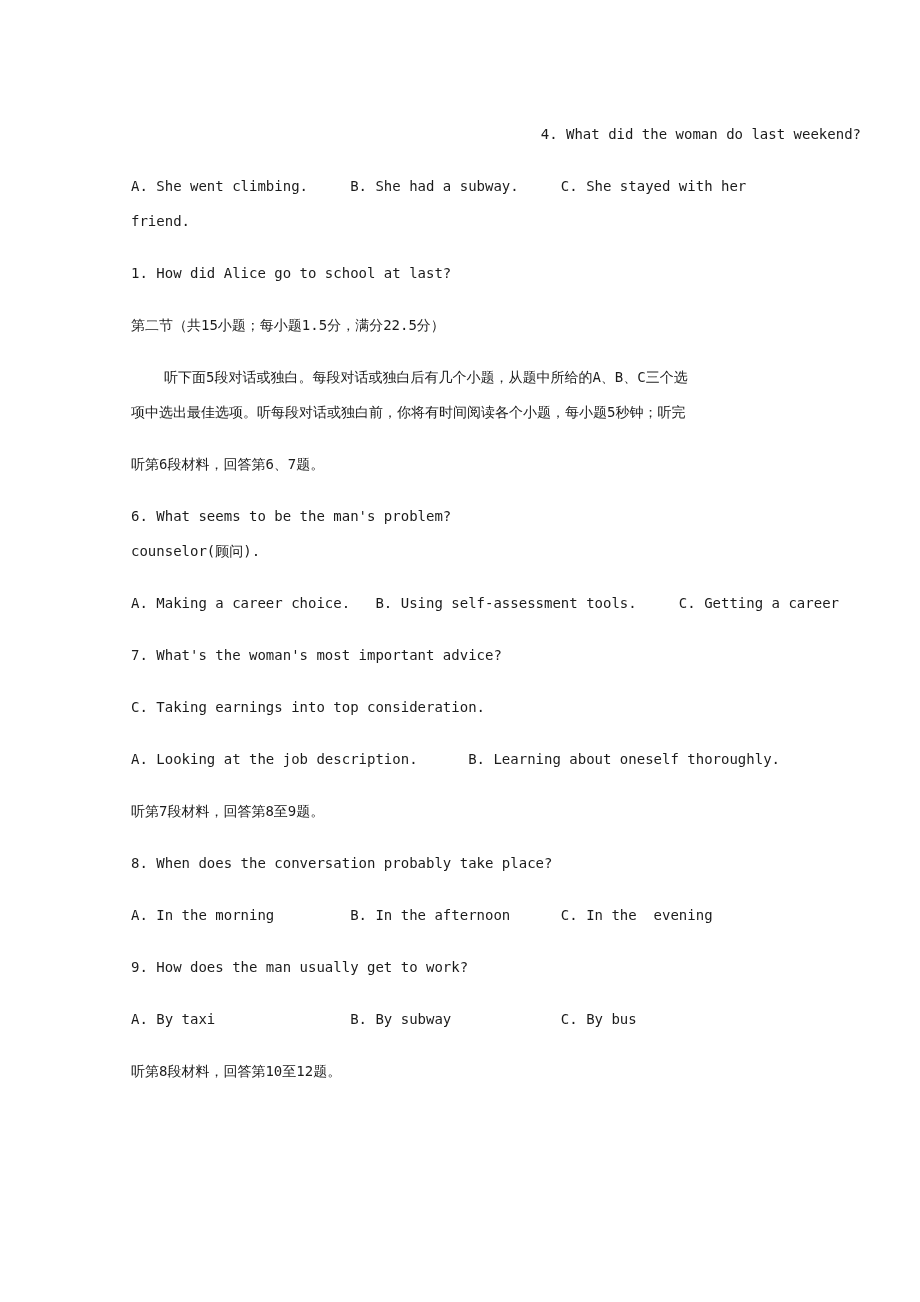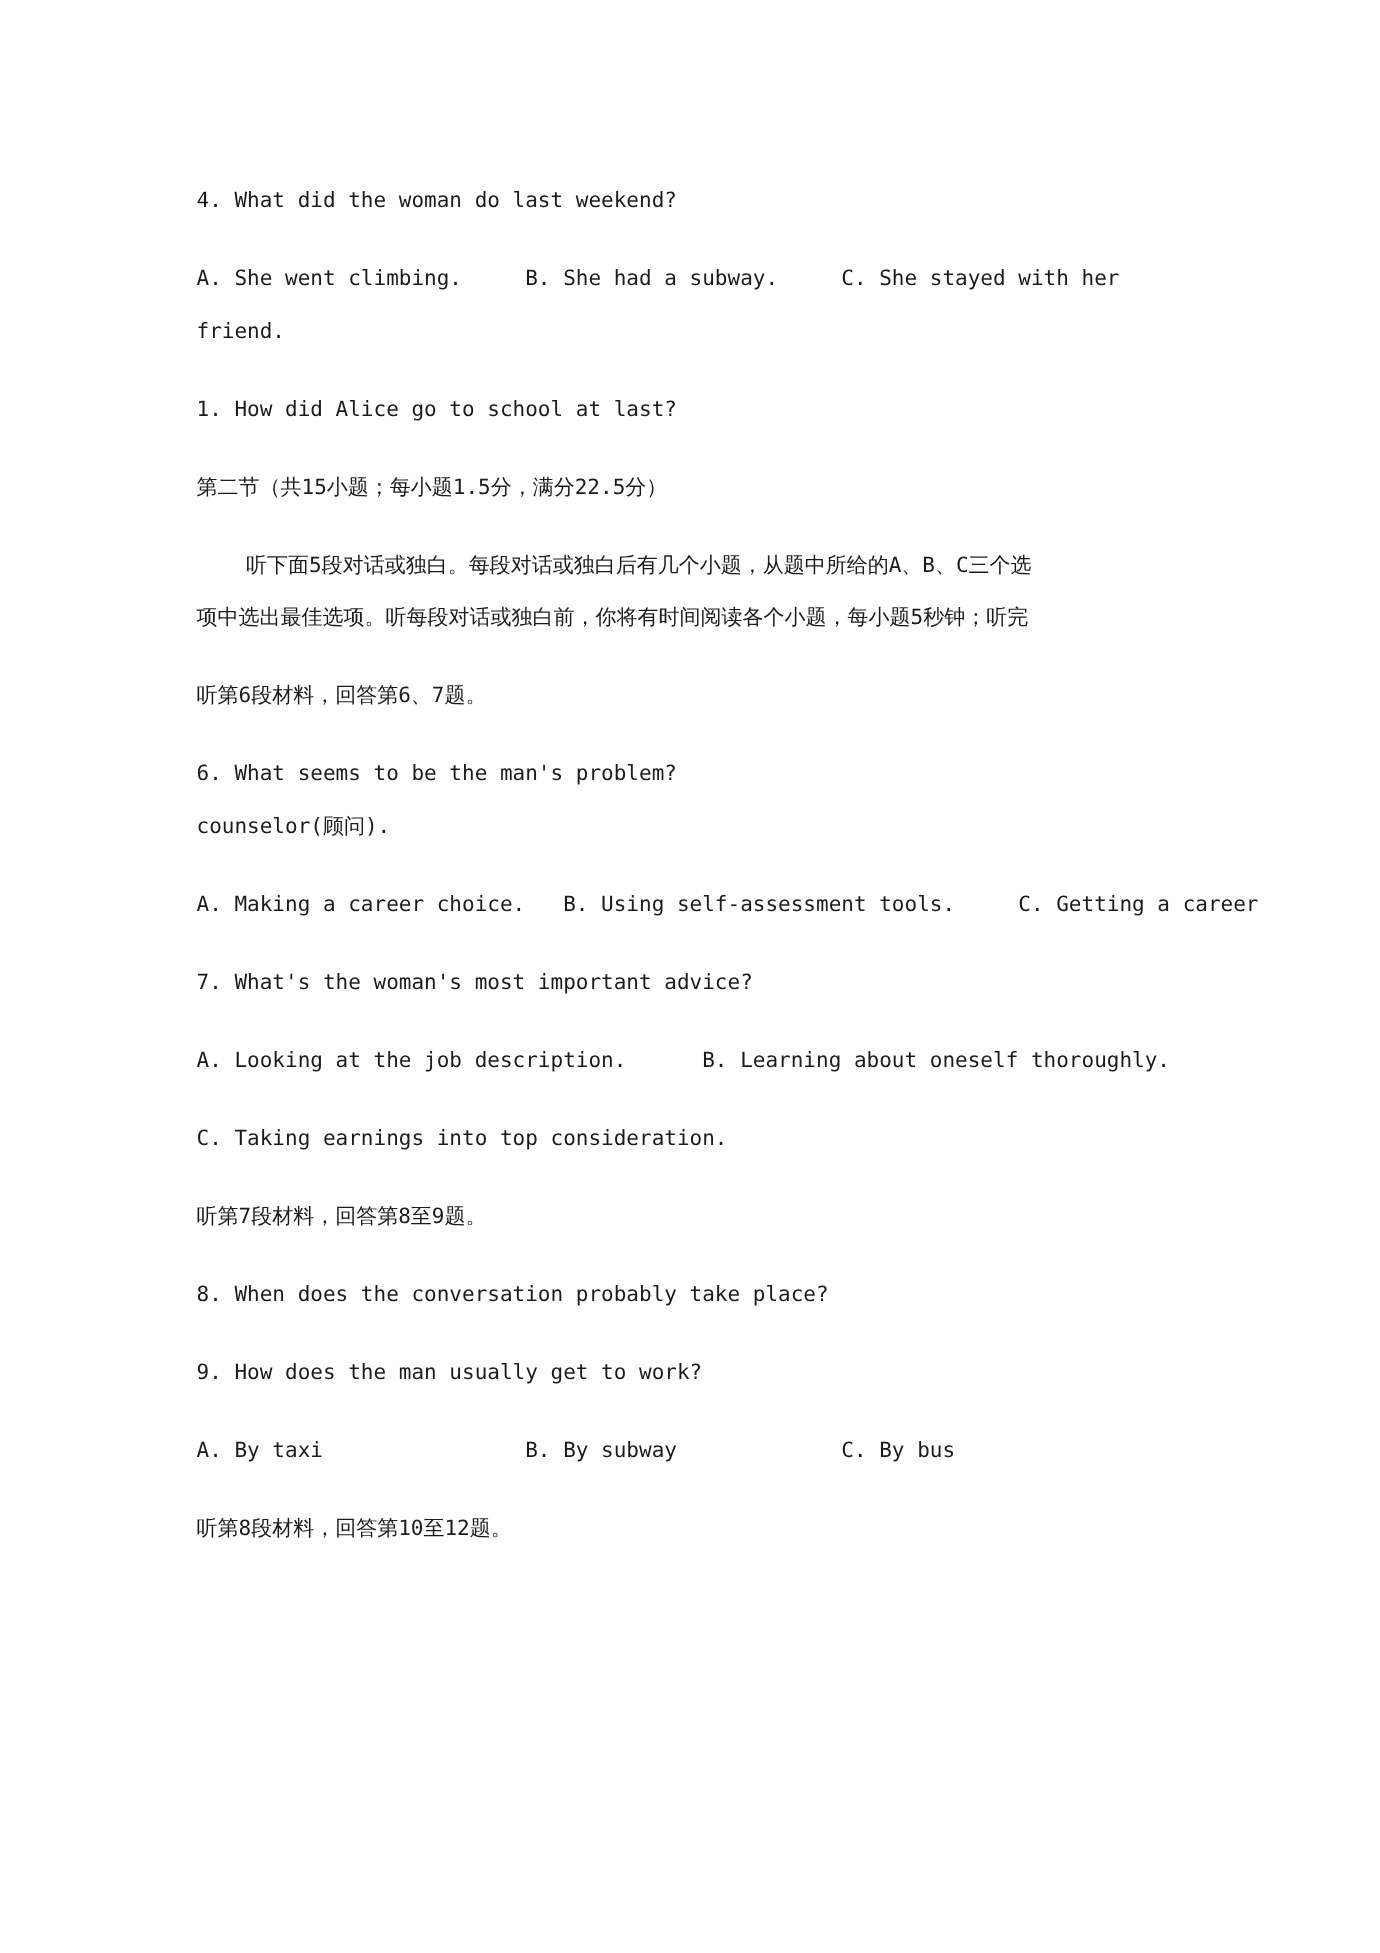--- a/index.html
+++ b/index.html
@@ -26,20 +26,21 @@
   .line {
     height: 35px;
     line-height: 35px;
     white-space: pre;
   }
   .para {
     margin-top: 17px;
   }
   .doc .line:first-child {
     margin-top: 0;
+    text-align: right;
   }
   .indent {
     text-indent: 33px;
   }
 </style>
 </head>
 <body>
 
 <div class="page">
   <div class="doc">
@@ -55,26 +56,27 @@
     <div class="line para indent">听下面5段对话或独白。每段对话或独白后有几个小题，从题中所给的A、B、C三个选</div>
     <div class="line cont">项中选出最佳选项。听每段对话或独白前，你将有时间阅读各个小题，每小题5秒钟；听完</div>
 
     <div class="line para">听第6段材料，回答第6、7题。</div>
 
     <div class="line para">6. What seems to be the man's problem?</div>
     <div class="line cont">counselor(顾问).</div>
     <div class="line para">A. Making a career choice.   B. Using self-assessment tools.     C. Getting a career</div>
 
     <div class="line para">7. What's the woman's most important advice?</div>
+    <div class="line para">C. Taking earnings into top consideration.</div>
     <div class="line para">A. Looking at the job description.      B. Learning about oneself thoroughly.</div>
-    <div class="line para">C. Taking earnings into top consideration.</div>
 
     <div class="line para">听第7段材料，回答第8至9题。</div>
 
     <div class="line para">8. When does the conversation probably take place?</div>
+    <div class="line para">A. In the morning         B. In the afternoon      C. In the  evening</div>
 
     <div class="line para">9. How does the man usually get to work?</div>
     <div class="line para">A. By taxi                B. By subway             C. By bus</div>
 
     <div class="line para">听第8段材料，回答第10至12题。</div>
 
   </div>
 </div>
 
 </body></html>

